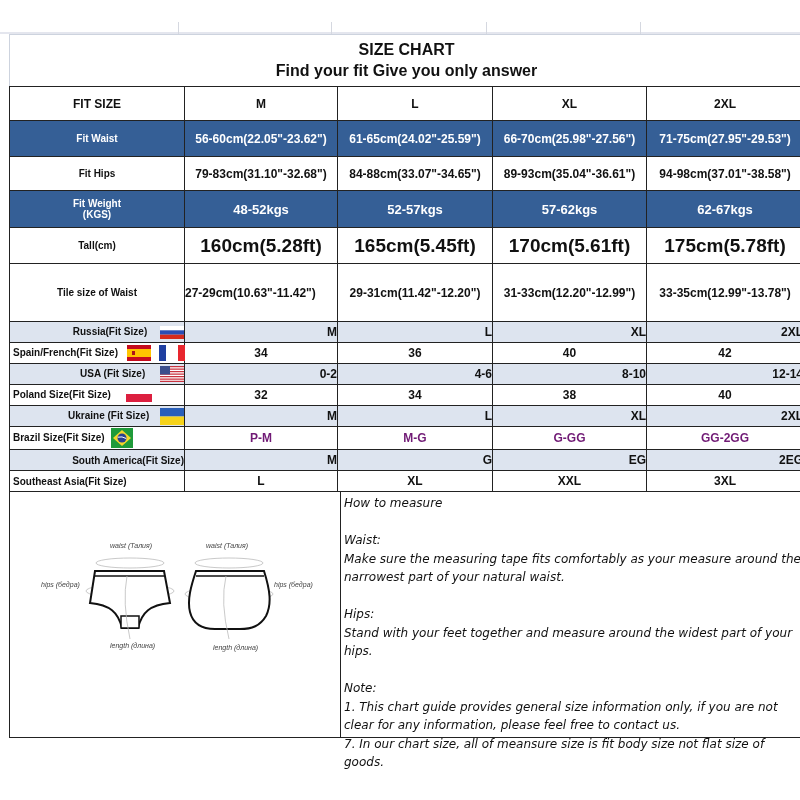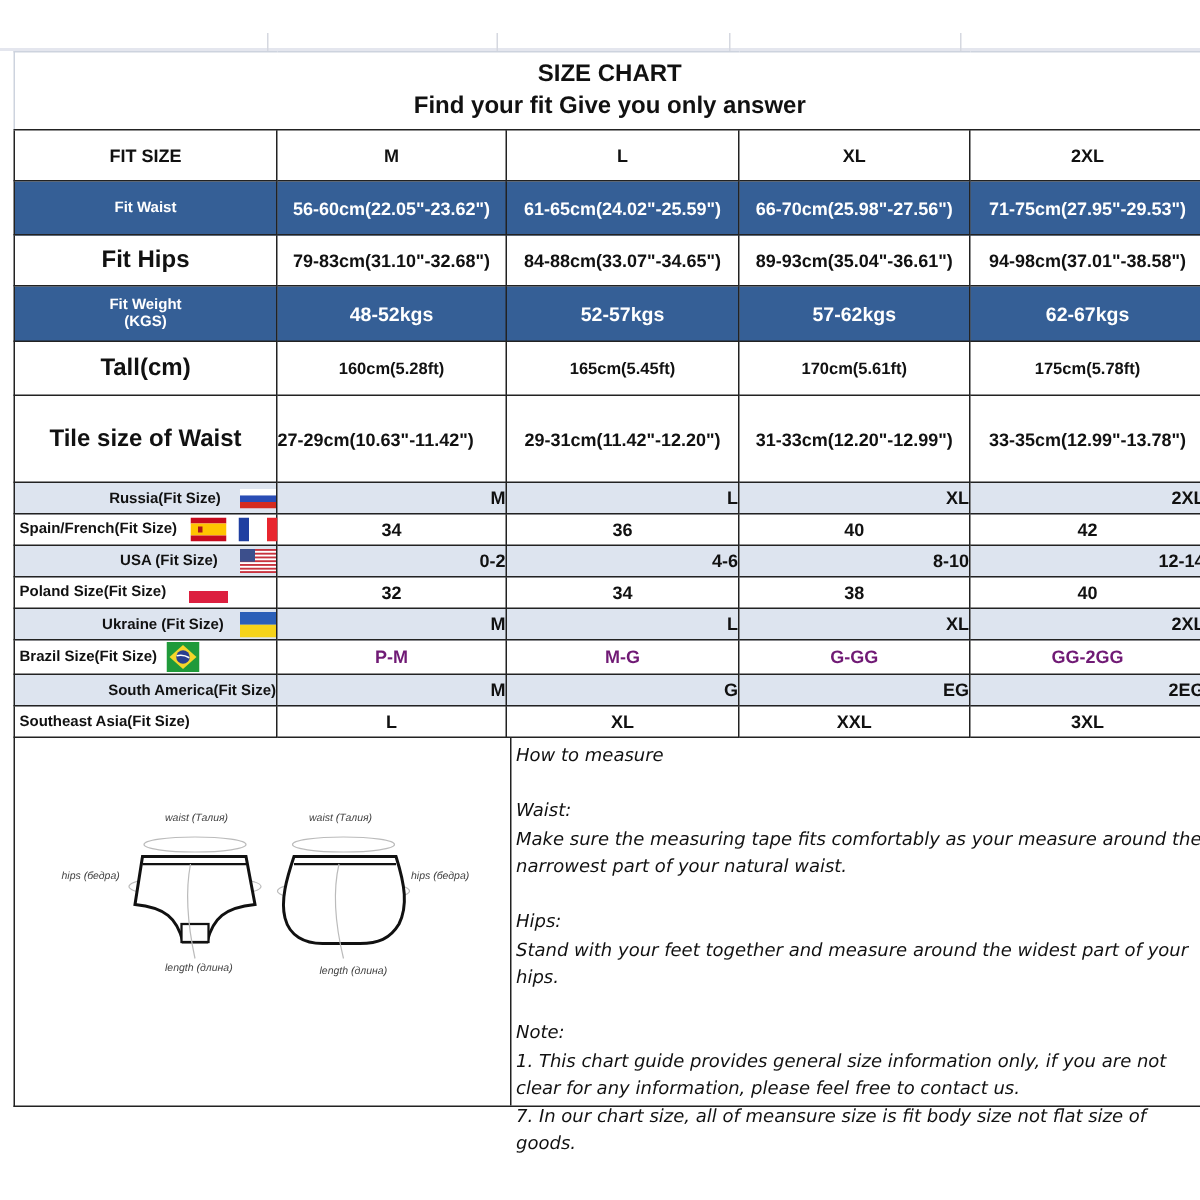--- a/index.html
+++ b/index.html
@@ -10,28 +10,28 @@
   table.size { border-collapse:collapse; width:794px; table-layout:fixed; }
   table.size td { border:1px solid #222; text-align:center; vertical-align:middle; padding:0; font-weight:bold; }
   .title-cell { height:51px; border-top:1px solid #cdd3de !important; border-left:1px solid #cdd3de !important; border-right:1px solid #cdd3de !important; }
   .title1 { font-size:16px; line-height:20px; }
   .title2 { font-size:16px; line-height:22px; }
   .hdr td { height:33px; font-size:12px; }
   .hdr td.lbl { font-size:12px; }
   .blue td { background:#355f96; color:#fff; }
   .blue td.lbl { font-size:10px; }
   .blue td.val { font-size:12px; }
-  .white td.lbl { font-size:16px; }
+  .white td.lbl { font-size:10px; }
   .white td.val { font-size:12px; }
   .r-waist td { height:35px; }
   .r-hips td { height:33px; }
   .r-weight td { height:36px; }
   .r-weight td.val { font-size:13px; }
   .r-tall td { height:35px; }
-  .r-tall td.val { font-size:11px; }
+  .r-tall td.val { font-size:19px; }
   .r-tile td { height:57px; }
   .r-tile td.val { font-size:12px; line-height:20px; }
   .r-tile td.val.first { text-align:left; padding-left:0; font-size:12px; }
   .country td { height:20px; font-size:12px; }
   .country td.lbl { text-align:left; padding-left:3px; font-size:10px; white-space:nowrap; }
   .country.alt td { background:#dde4ef;text-align:right; }
   .country td.red { color:#701a75; }
   .country.tall td { height:22px; }
   .flag { display:inline-block; vertical-align:middle; margin-left:8px; }
   .bottom { display:flex; width:794px; border:1px solid #222; border-top:none; height:245px;font-style:italic; }

